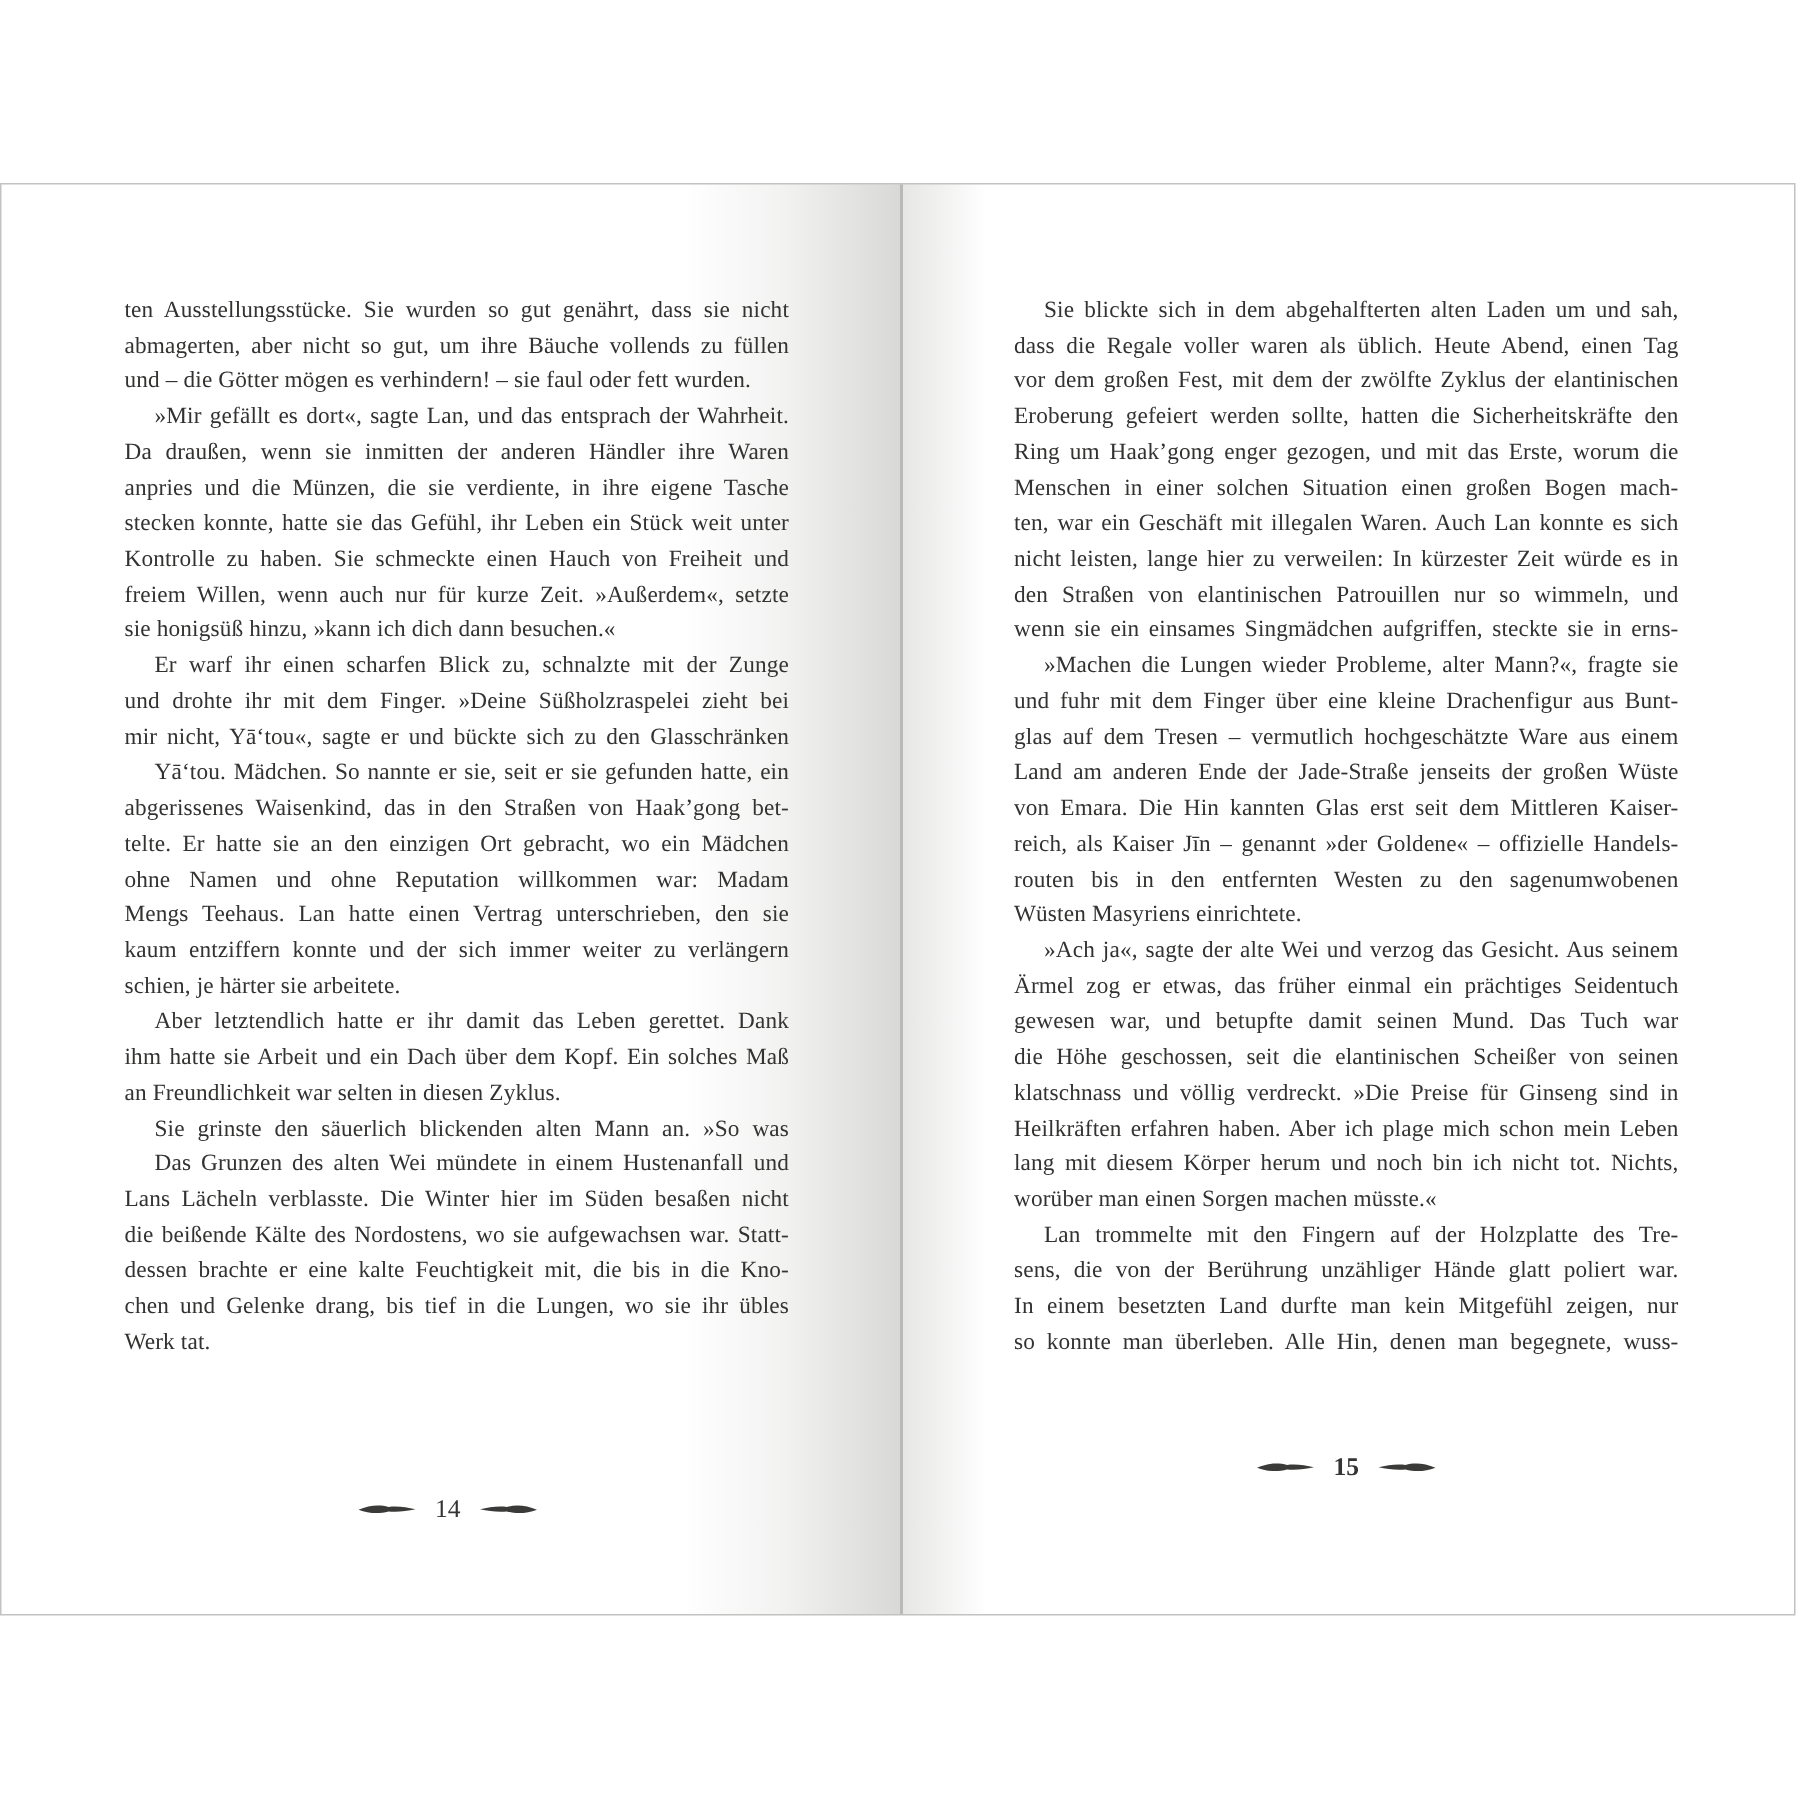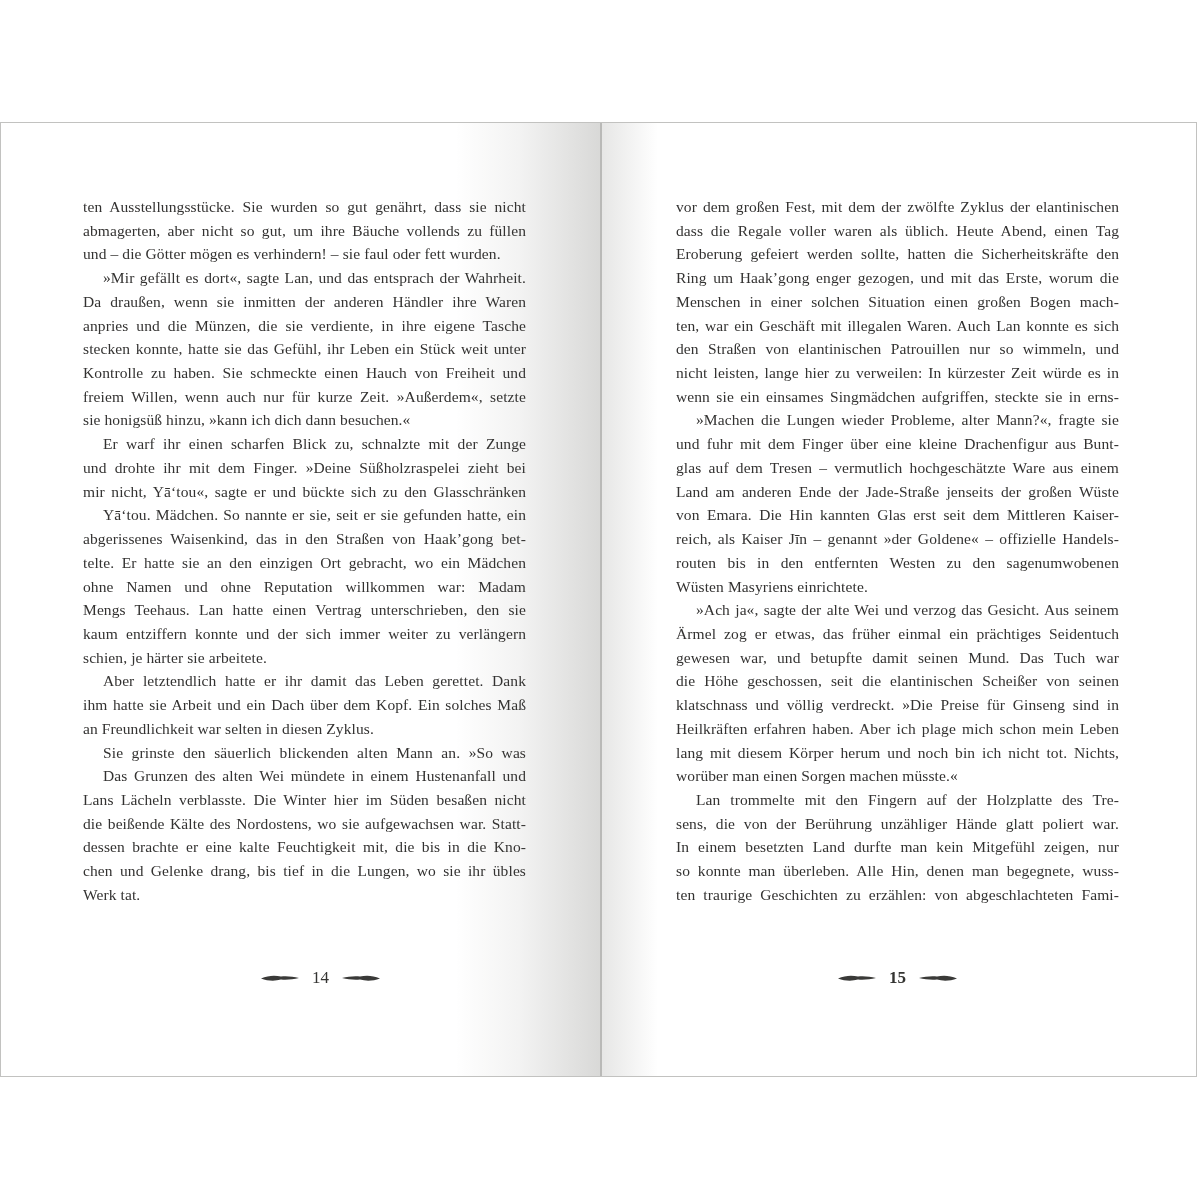--- a/index.html
+++ b/index.html
@@ -71,21 +71,21 @@
   .line.parend { text-align-last: left; }
   .footer {
     position: absolute;
     top: 845px;
     width: 443px;
     display: flex;
     justify-content: center;
     align-items: center;
     gap: 13px;
   }
-  .footer-left  { left: 98px; }
+  .footer-left  { left: 76px; margin-top: 28px; }
   .footer-right { left: 675px; font-weight: bold; }
   .pagenum {
     font-size: 17px;
     color: #343432;
   }
   .flourish { display: block; }
   .flourish path { fill: #3a3a38; }
   .flourish.mirror { transform: scaleX(-1); }
 </style>
 </head>
@@ -120,28 +120,29 @@
       <div class="line indent">Sie grinste den säuerlich blickenden alten Mann an. »So was</div>
       <div class="line indent">Das Grunzen des alten Wei mündete in einem Hustenanfall und</div>
       <div class="line">Lans Lächeln verblasste. Die Winter hier im Süden besaßen nicht</div>
       <div class="line">die beißende Kälte des Nordostens, wo sie aufgewachsen war. Statt-</div>
       <div class="line">dessen brachte er eine kalte Feuchtigkeit mit, die bis in die Kno-</div>
       <div class="line">chen und Gelenke drang, bis tief in die Lungen, wo sie ihr übles</div>
       <div class="line parend">Werk tat.</div>
     </div>
 
   <div class="col col-right">
+      <div class="line indent">Sie blickte sich in dem abgehalfterten alten Laden um und sah,</div>
+      <div class="line">dass die Regale voller waren als üblich. Heute Abend, einen Tag</div>
       <div class="line">vor dem großen Fest, mit dem der zwölfte Zyklus der elantinischen</div>
-      <div class="line">dass die Regale voller waren als üblich. Heute Abend, einen Tag</div>
       <div class="line">Eroberung gefeiert werden sollte, hatten die Sicherheitskräfte den</div>
       <div class="line">Ring um Haak’gong enger gezogen, und mit das Erste, worum die</div>
       <div class="line">Menschen in einer solchen Situation einen großen Bogen mach-</div>
       <div class="line">ten, war ein Geschäft mit illegalen Waren. Auch Lan konnte es sich</div>
+      <div class="line">nicht leisten, lange hier zu verweilen: In kürzester Zeit würde es in</div>
       <div class="line">den Straßen von elantinischen Patrouillen nur so wimmeln, und</div>
-      <div class="line">nicht leisten, lange hier zu verweilen: In kürzester Zeit würde es in</div>
       <div class="line">wenn sie ein einsames Singmädchen aufgriffen, steckte sie in erns-</div>
       <div class="line indent">»Machen die Lungen wieder Probleme, alter Mann?«, fragte sie</div>
       <div class="line">und fuhr mit dem Finger über eine kleine Drachenfigur aus Bunt-</div>
       <div class="line">glas auf dem Tresen – vermutlich hochgeschätzte Ware aus einem</div>
       <div class="line">Land am anderen Ende der Jade-Straße jenseits der großen Wüste</div>
       <div class="line">von Emara. Die Hin kannten Glas erst seit dem Mittleren Kaiser-</div>
       <div class="line">reich, als Kaiser Jīn – genannt »der Goldene« – offizielle Handels-</div>
       <div class="line">routen bis in den entfernten Westen zu den sagenumwobenen</div>
       <div class="line parend">Wüsten Masyriens einrichtete.</div>
       <div class="line indent">»Ach ja«, sagte der alte Wei und verzog das Gesicht. Aus seinem</div>
@@ -149,21 +150,20 @@
       <div class="line">gewesen war, und betupfte damit seinen Mund. Das Tuch war</div>
       <div class="line">die Höhe geschossen, seit die elantinischen Scheißer von seinen</div>
       <div class="line">klatschnass und völlig verdreckt. »Die Preise für Ginseng sind in</div>
       <div class="line">Heilkräften erfahren haben. Aber ich plage mich schon mein Leben</div>
       <div class="line">lang mit diesem Körper herum und noch bin ich nicht tot. Nichts,</div>
       <div class="line parend">worüber man einen Sorgen machen müsste.«</div>
       <div class="line indent">Lan trommelte mit den Fingern auf der Holzplatte des Tre-</div>
       <div class="line">sens, die von der Berührung unzähliger Hände glatt poliert war.</div>
       <div class="line">In einem besetzten Land durfte man kein Mitgefühl zeigen, nur</div>
       <div class="line">so konnte man überleben. Alle Hin, denen man begegnete, wuss-</div>
-      <div class="line">ten traurige Geschichten zu erzählen: von abgeschlachteten Fami-</div>
     </div>
 
   <div class="footer footer-left">
     <svg class="flourish" width="38" height="9" viewBox="0 0 38 9">
       <path d="M0 4.5 C7 1.4 14 0.9 20 2.6 C26 1.8 32 2.8 38 4.1 C32 5.4 26 6.2 20 5.6 C14 7.3 7 7.2 0 4.5 Z"></path>
     </svg>
     <span class="pagenum">14</span>
     <svg class="flourish mirror" width="38" height="9" viewBox="0 0 38 9">
       <path d="M0 4.5 C7 1.4 14 0.9 20 2.6 C26 1.8 32 2.8 38 4.1 C32 5.4 26 6.2 20 5.6 C14 7.3 7 7.2 0 4.5 Z"></path>
     </svg>

